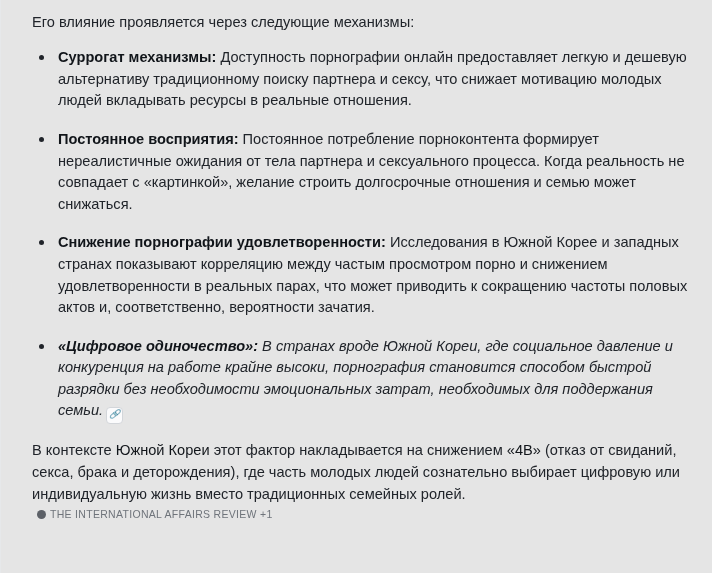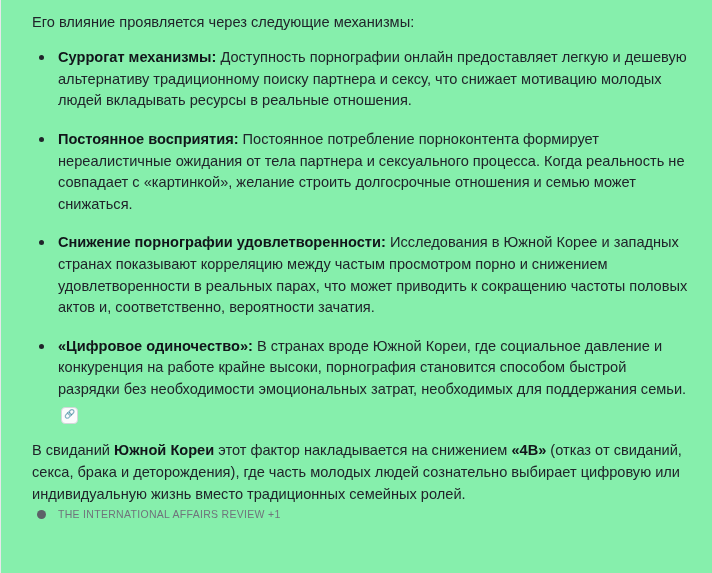--- a/index.html
+++ b/index.html
@@ -14,21 +14,21 @@
     color: #1f2328;
     overflow: hidden;
     position: relative;
   }
   .page {
     position: absolute;
     left: 0;
     top: 0;
     width: 712px;
     height: 573px;
-    background: #86efac;
+    background: #e5e5e5;
     box-sizing: border-box;
     padding: 10px 22px 0 32px;
   }
   .left-rule {
     position: absolute;
     left: 0;
     top: 0;
     width: 1px;
     height: 573px;
     background: #e6e8ea;
@@ -47,20 +47,21 @@
   ul.mech-list > li {
     position: relative;
     padding-left: 26px;
     margin-bottom: 17px;
     font-size: 14.6px;
     line-height: 1.48;
     color: #20242a;
   }
   ul.mech-list > li:last-child {
     margin-bottom: 12px;
+    font-style: italic;
   }
   ul.mech-list > li::before {
     content: "";
     position: absolute;
     left: 7px;
     top: 8px;
     width: 5px;
     height: 5px;
     background: #20242a;
     border-radius: 50%;
@@ -69,42 +70,42 @@
     font-weight: bold;
     color: #11151a;
   }
   .closing {
     font-size: 14.6px;
     line-height: 1.48;
     color: #20242a;
     margin: 0;
   }
   .b {
-    font-weight: bold;
+    font-weight: normal;
     color: #11151a;
   }
   .link-icon {
     display: inline-block;
     vertical-align: -2px;
     width: 15px;
     height: 15px;
     border: 1px solid #d3d6da;
     border-radius: 4px;
     background: #fbfbfc;
     margin-left: 3px;
     position: relative;
     line-height: 13px;
     text-align: center;
     font-size: 9px;
     color: #8c9096;
   }
   .source-chip {
     display: inline-flex;
     align-items: center;
-    gap: 12px;
+    gap: 4px;
     vertical-align: 1px;
     margin-left: 5px;
     font-size: 10.5px;
     letter-spacing: 0.3px;
     color: #6f747b;
     white-space: nowrap;
   }
   .source-dot {
     display: inline-block;
     width: 9px;
@@ -136,18 +137,18 @@
     <li>
       <span class="lead">Снижение порнографии удовлетворенности:</span><span> Исследования в Южной Корее и западных странах показывают корреляцию между частым просмотром порно и снижением удовлетворенности в реальных парах, что может приводить к сокращению частоты половых актов и, соответственно, вероятности зачатия.</span>
     </li>
 
     <li>
       <span class="lead">«Цифровое одиночество»:</span><span> В странах вроде Южной Кореи, где социальное давление и конкуренция на работе крайне высоки, порнография становится способом быстрой разрядки без необходимости эмоциональных затрат, необходимых для поддержания семьи.</span><span class="link-icon">🔗</span>
     </li>
 
   </ul>
 
-  <p class="closing"><span>В свиданий </span><span class="b">Южной Кореи</span><span> этот фактор накладывается на снижением </span><span class="b">«4В»</span><span> (отказ от свиданий, секса, брака и деторождения), где часть молодых людей сознательно выбирает цифровую или индивидуальную жизнь вместо традиционных семейных ролей.</span><span class="source-chip">
+  <p class="closing"><span>В контексте </span><span class="b">Южной Кореи</span><span> этот фактор накладывается на снижением </span><span class="b">«4В»</span><span> (отказ от свиданий, секса, брака и деторождения), где часть молодых людей сознательно выбирает цифровую или индивидуальную жизнь вместо традиционных семейных ролей.</span><span class="source-chip">
         <span class="source-dot"></span>
         <span>THE INTERNATIONAL AFFAIRS REVIEW +1</span>
       </span></p>
 
 </div>
 
 </body></html>

